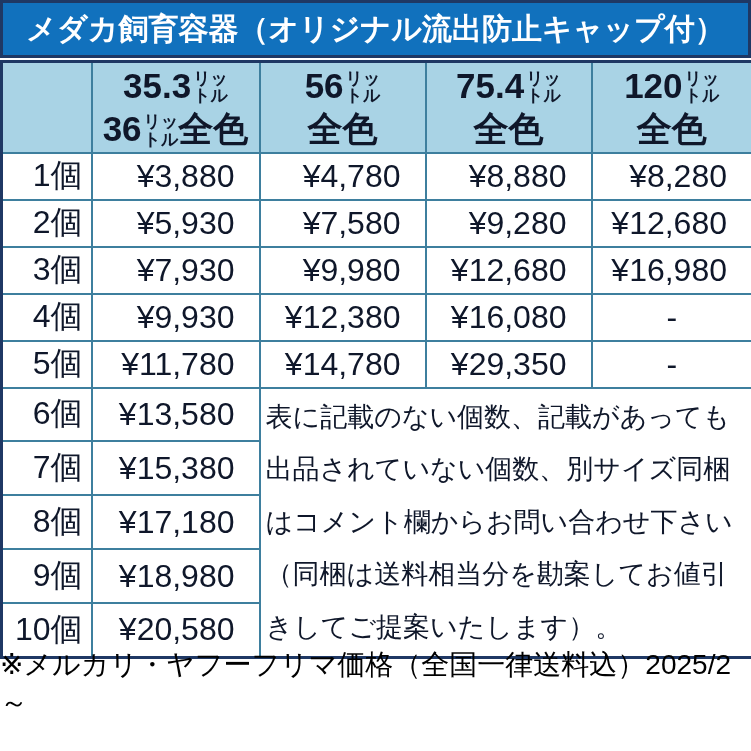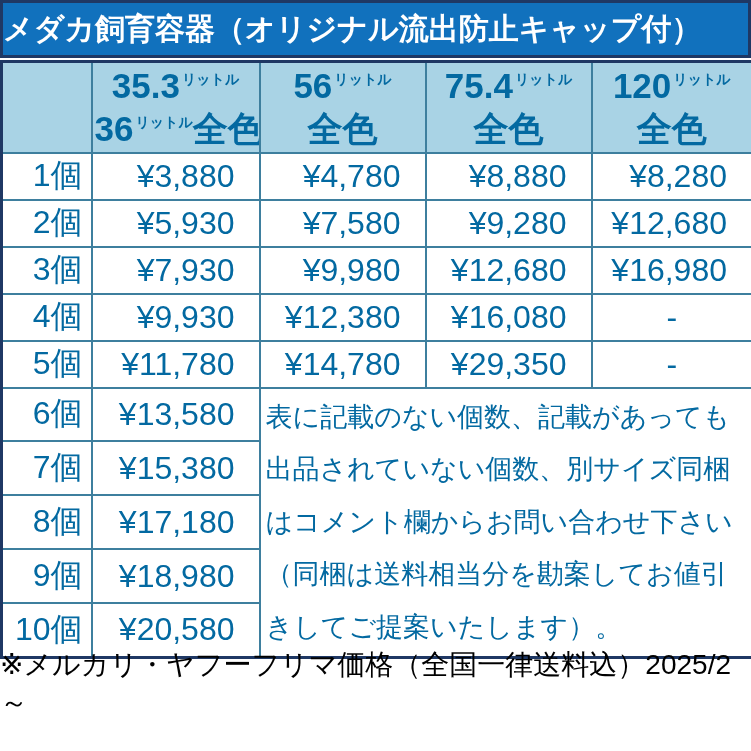--- a/index.html
+++ b/index.html
@@ -3,42 +3,42 @@
 <meta charset="utf-8">
 <style>
   * { margin:0; padding:0; box-sizing:border-box; }
   body { width:751px; height:751px; background:#ffffff;
          font-family:"Liberation Sans","DejaVu Sans",sans-serif; color:#000; }
   .page { width:751px; height:751px; background:#ffffff; overflow:hidden; }
 
   
   .title-bar {
     height:58px; background:#1171BD; border:3px solid #1F3864;
-    display:flex; align-items:center; justify-content:flex-start;
+    display:flex; align-items:center; justify-content:center;
     color:#ffffff; font-weight:bold; font-size:30px; letter-spacing:0px;
     margin-bottom:2px;
   }
 
   
   table.price-table {
     width:751px; border-collapse:collapse; table-layout:fixed;
     border:3px solid #1F3864;
   }
   .price-table th, .price-table td {
     border:2px solid #3E7F9E; background:#ffffff;
-    font-size:32px; color:#0369a1; overflow:hidden; white-space:nowrap;
+    font-size:32px; color:#0f172a; overflow:hidden; white-space:nowrap;
   }
   .price-table thead th {
     background:#A9D3E5; height:91px; font-weight:bold; font-size:35px;
     text-align:center; vertical-align:middle; padding:0 2px;
   }
   .hl { line-height:1.25; }
   .unit {
-    display:inline-flex; flex-direction:row; text-align:left;
-    font-size:14px; line-height:1.05; font-weight:bold;
+    display:inline-flex; flex-direction:column; text-align:left;
+    font-size:17px; line-height:1.05; font-weight:bold;
     vertical-align:14px; margin-left:2px;
   }
   tbody tr.r15 td { height:47px; }
   tbody tr.r610 td { height:47px; }
   td.lbl   { text-align:right; padding-right:8px; }
   td.price { text-align:right; padding-right:24px; }
   td.dash  { text-align:center; padding-right:0; }
   td.note-cell {
     vertical-align:middle; white-space:normal; text-align:left;
     font-size:27px; line-height:1.95; padding:2px 6px 2px 5px;margin-top:8px;

